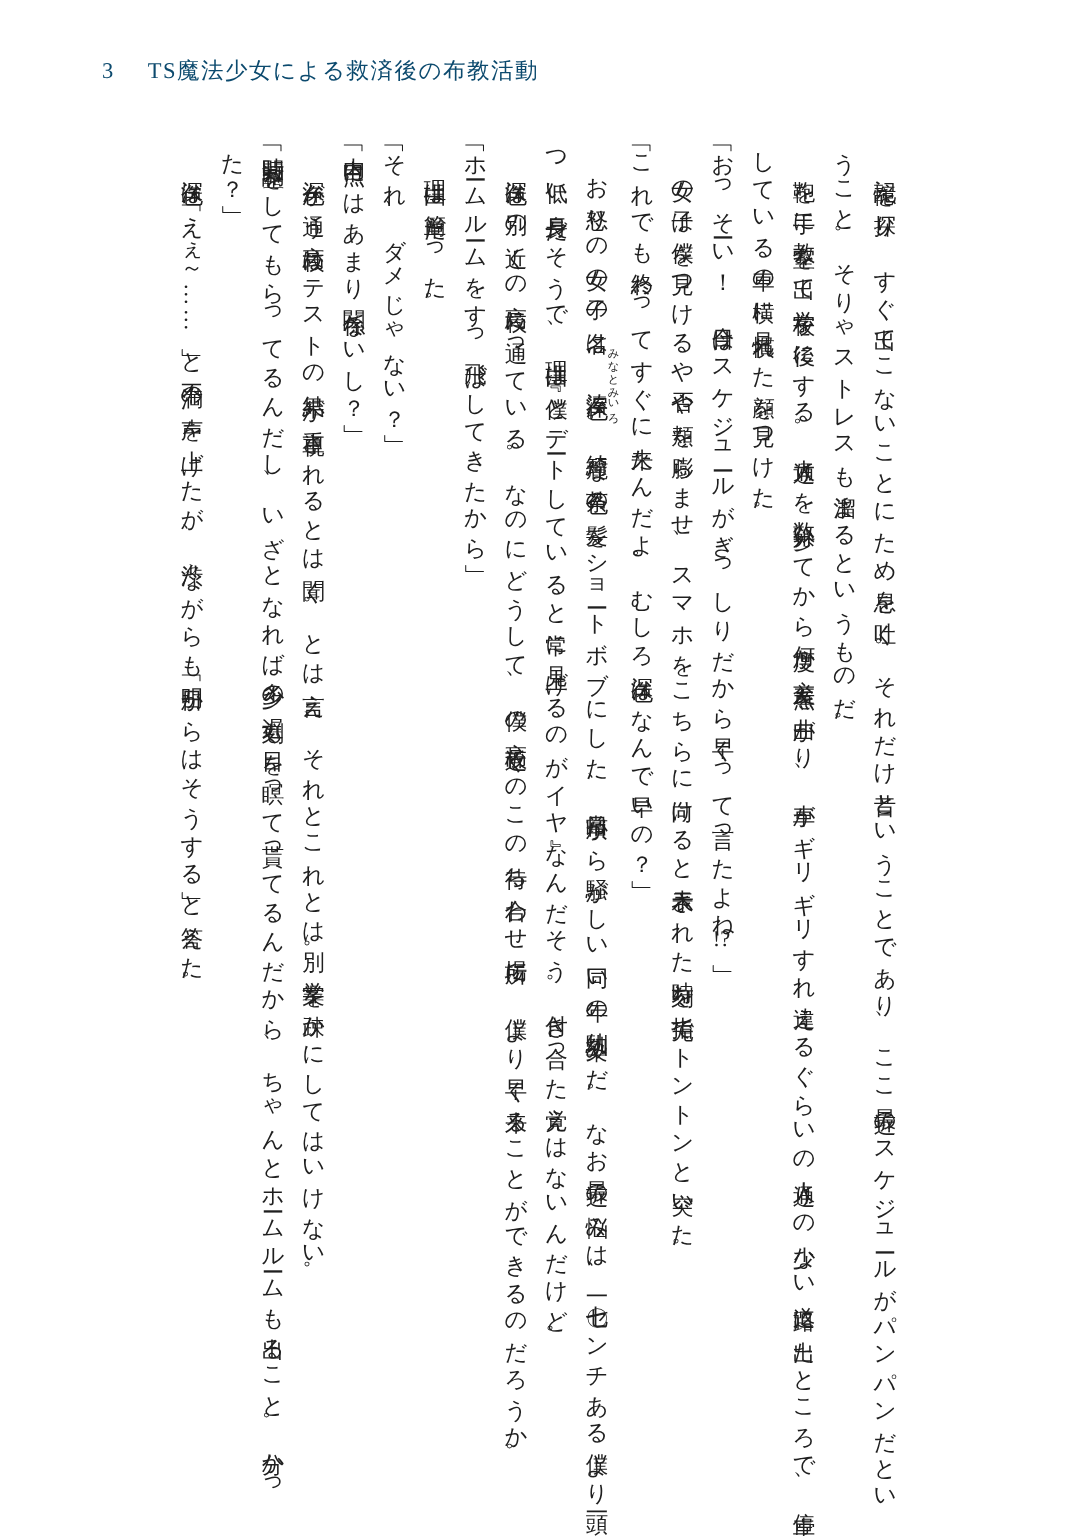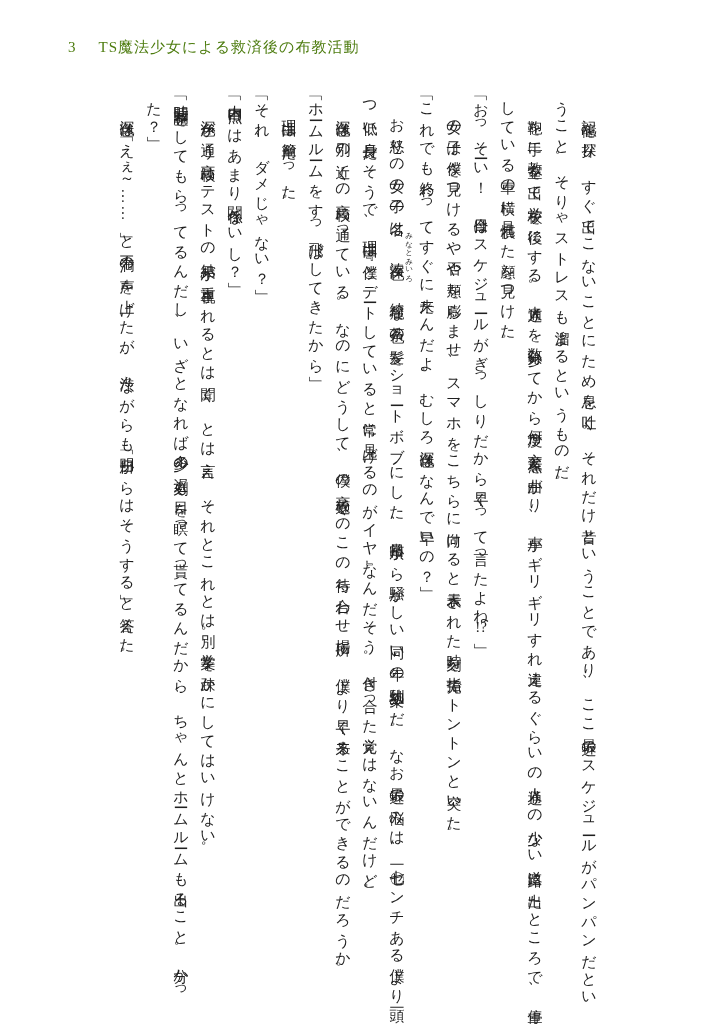--- a/index.html
+++ b/index.html
@@ -18,21 +18,21 @@
   .page {
     position: absolute;
     inset: 0;
     background: #ffffff;
   }
   .page-header {
     position: absolute;
     top: 38px;
     left: 68px;
     font-size: 15px;
-    color: #4d7c0f;
+    color: #0c4a6e;
     letter-spacing: 1px;
     white-space: nowrap;
   }
   .page-header .page-number {
     margin-right: 22px;
   }
   .text-body {
     position: absolute;
     top: 91px;
     right: 119px;

